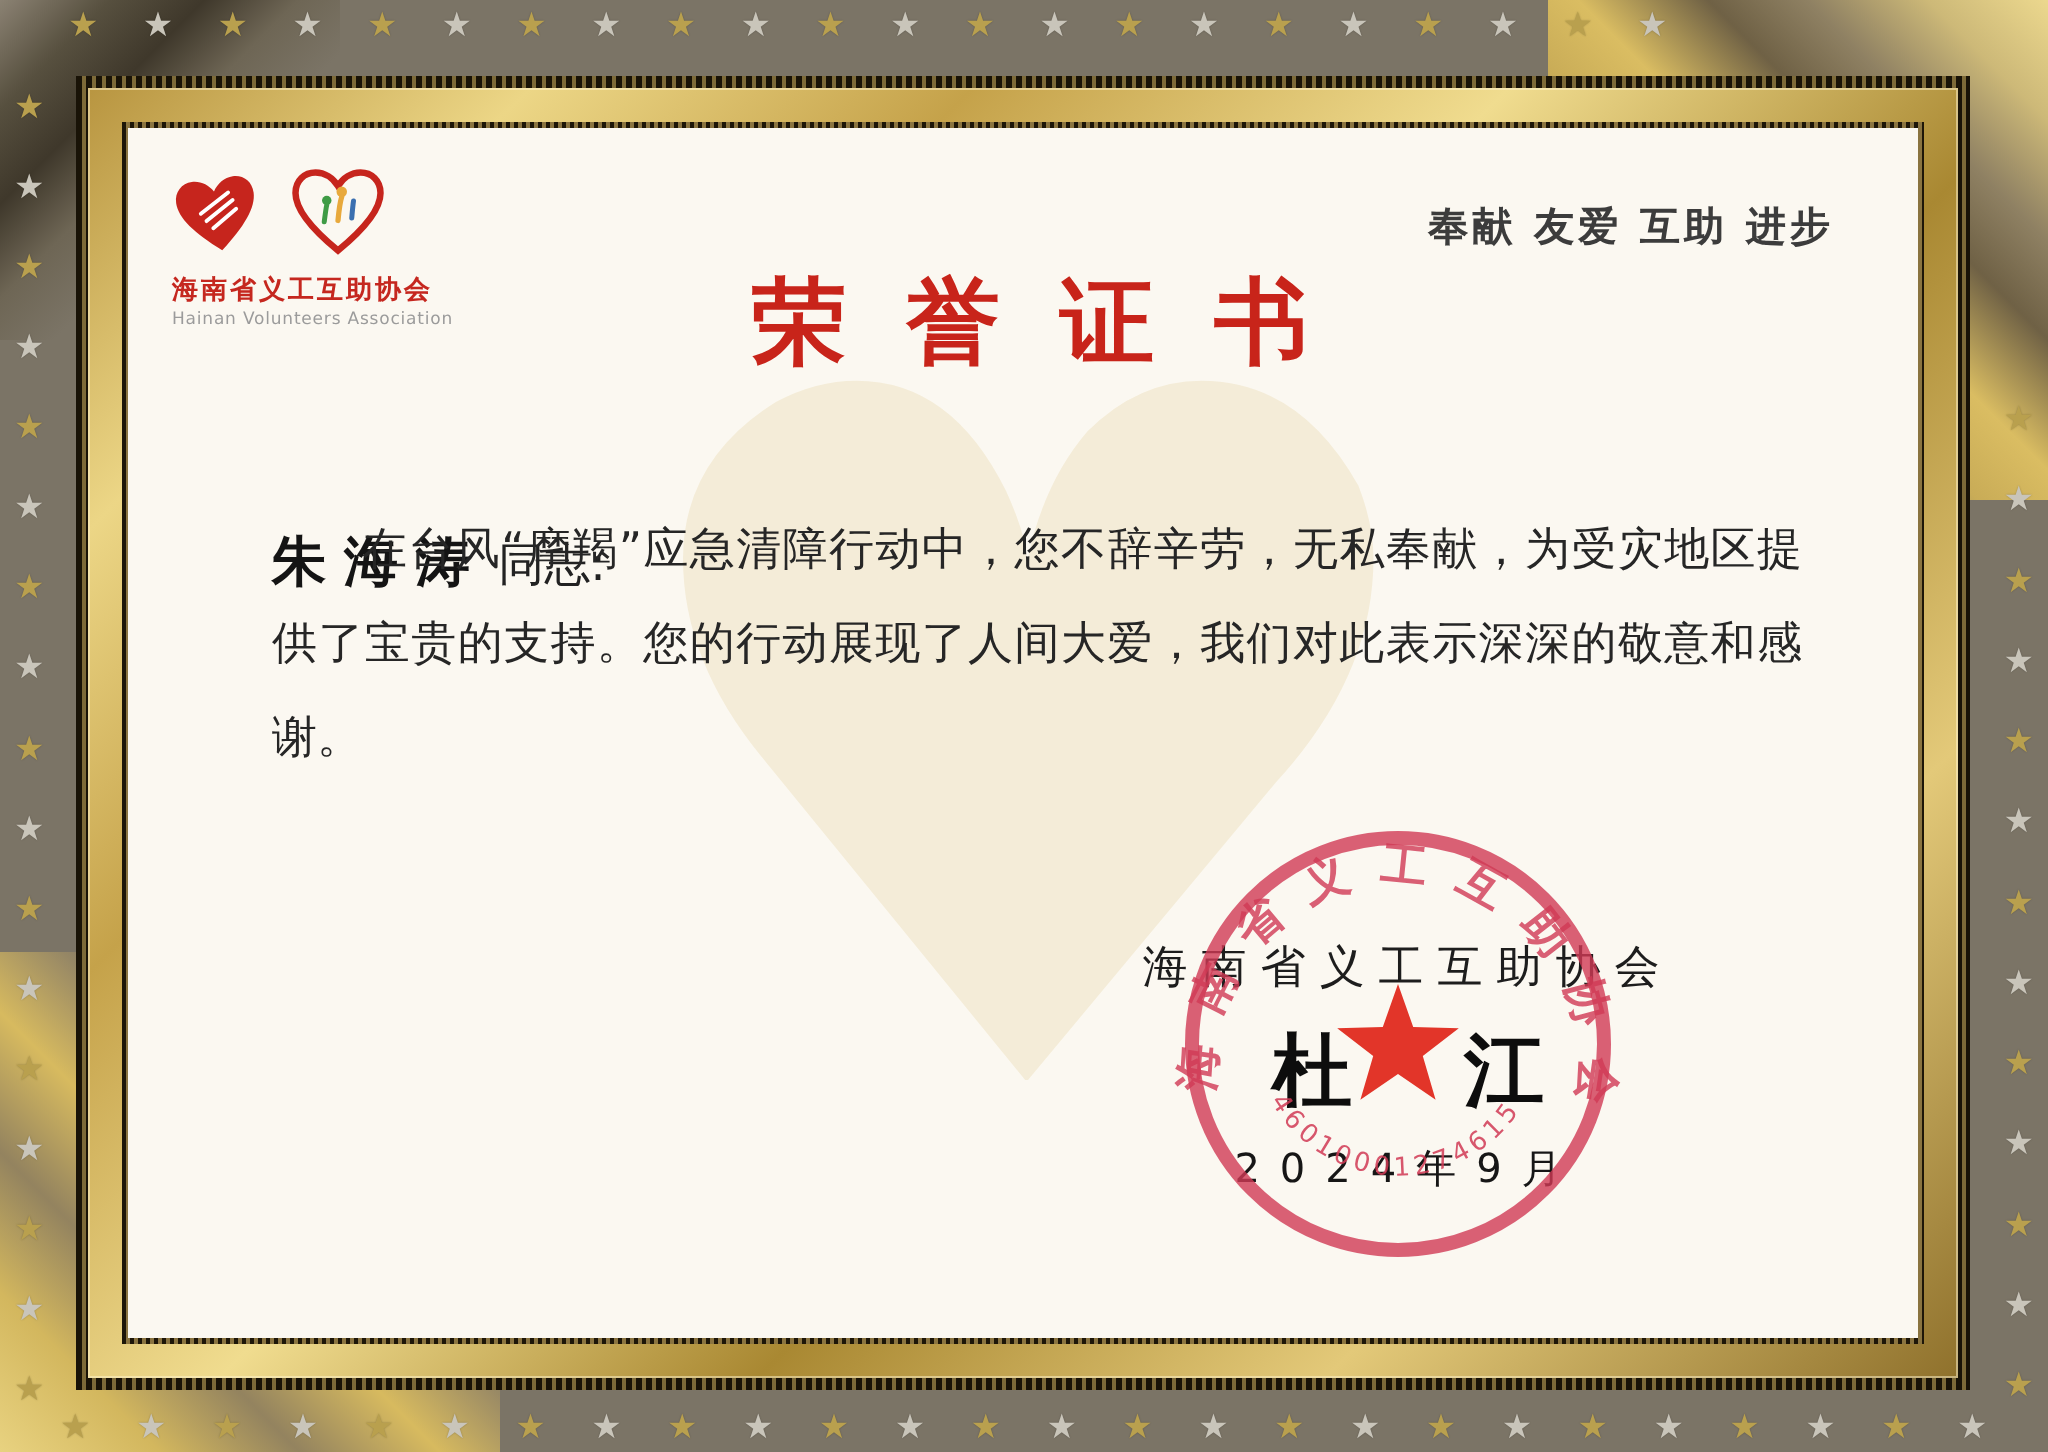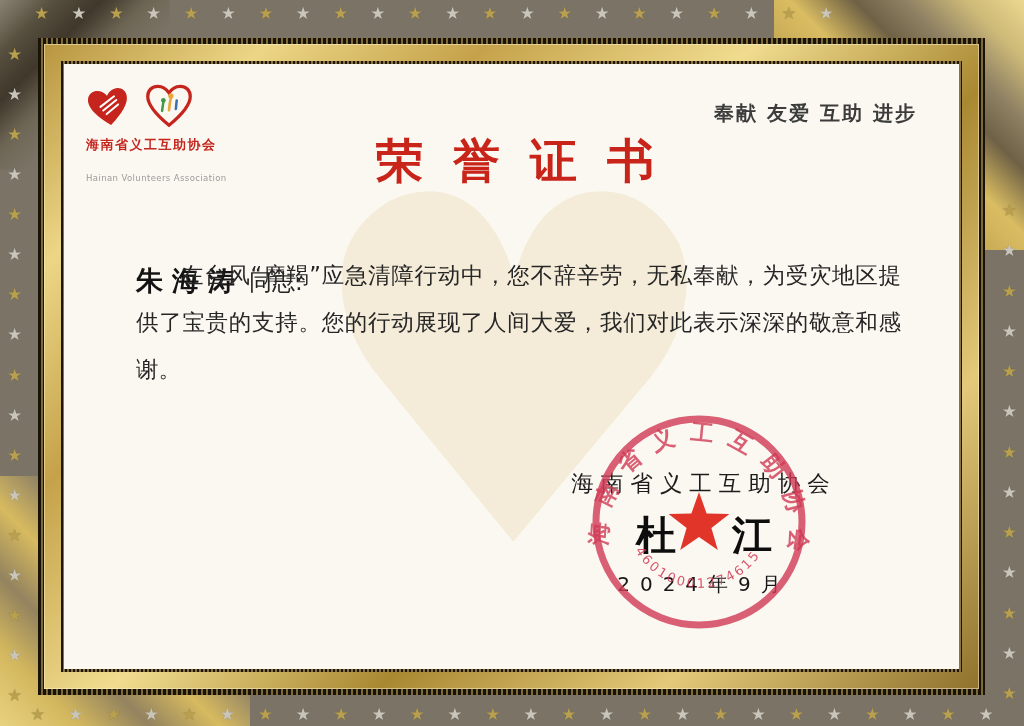--- a/index.html
+++ b/index.html
@@ -33,21 +33,21 @@
   .paper { position:relative; width:100%; height:100%; background:#fbf8f1; overflow:hidden; }
 
   .watermark { position:absolute; left:130px; top:30px; width:640px; height:560px; z-index:0;
     display:flex; align-items:center; justify-content:center;
     font-size:480px; color:#efe3c4; opacity:.55; }
 
   .logo-block { position:absolute; left:22px; top:20px; z-index:2; }
   .hearts { display:flex; gap:12px; align-items:flex-end; }
   .heart-left { transform:rotate(-8deg); }
   .logo-cn { margin-top:3px; color:#c5271f; font-size:13px; font-weight:bold; letter-spacing:1.5px; }
-  .logo-en { color:#9b9b9b; font-size:8.5px; letter-spacing:.4px; margin-top:19px; }
+  .logo-en { color:#9b9b9b; font-size:8.5px; letter-spacing:.4px; margin-top:1px; }
 
   .slogan { position:absolute; right:42px; top:36px; z-index:2;
     font-size:20px; font-weight:bold; color:#3c3c3c; letter-spacing:2px; }
 
   .title { position:absolute; left:0; right:0; top:66px; z-index:2; text-align:center;
     font-family:"Liberation Serif","DejaVu Serif",serif; font-size:47px; font-weight:bold;
     color:#c8241a; letter-spacing:30px; padding-left:37px; }
 
   .recipient { position:absolute; left:72px; top:168px; z-index:2;margin-top:31px; }
   .recipient .name { font-size:27px; font-weight:bold; letter-spacing:9px; color:#141414; }

